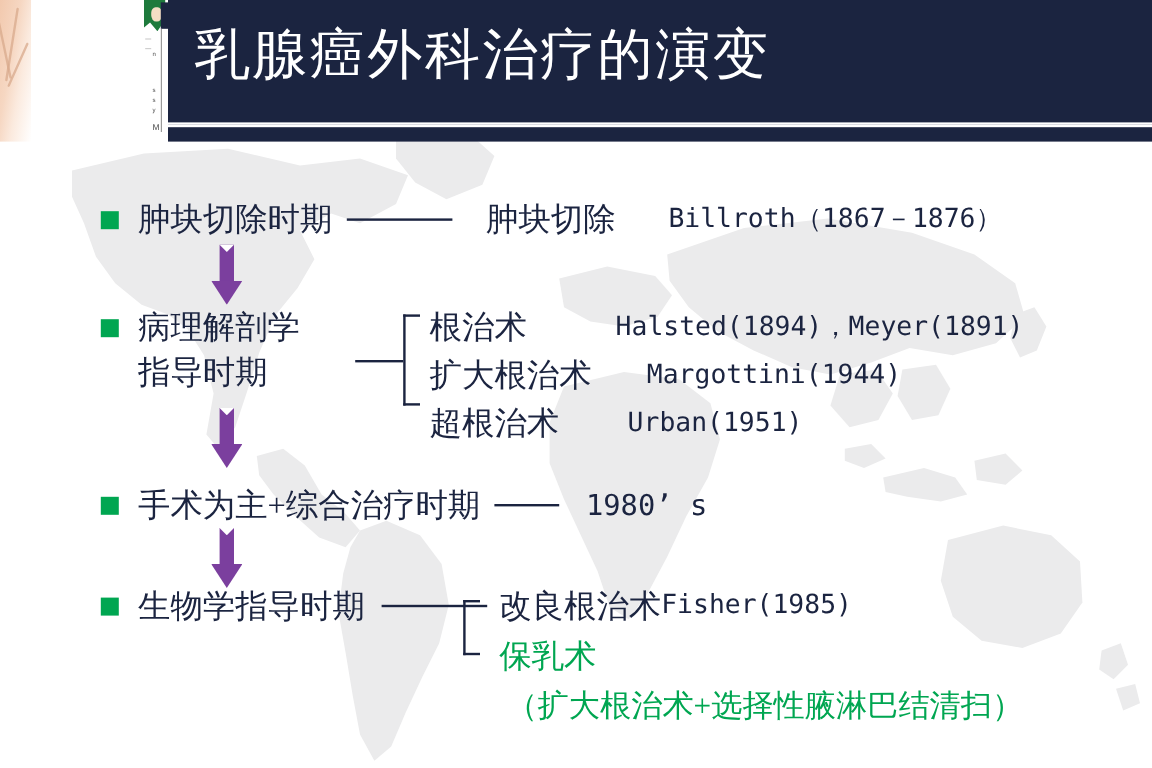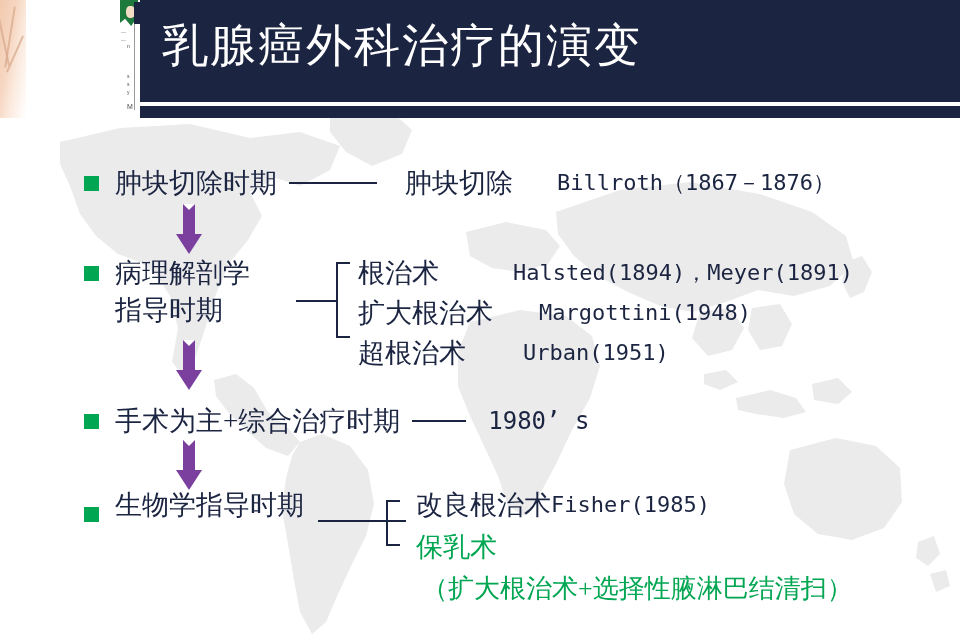--- a/index.html
+++ b/index.html
@@ -171,21 +171,21 @@
       <div class="horz" style="left:40px;top:4px;width:14px;"></div>
       <div class="horz" style="left:40px;top:78px;width:14px;"></div>
     </div>
 
     <div class="row" style="left:358px;top:138px;">
       <span class="cn">根治术</span>
       <span class="lat" style="margin-left:74px">Halsted(1894)，Meyer(1891)</span>
     </div>
     <div class="row" style="left:358px;top:178px;">
       <span class="cn">扩大根治术</span>
-      <span class="lat" style="margin-left:46px">Margottini(1948)</span>
+      <span class="lat" style="margin-left:46px">Margottini(1944)</span>
     </div>
     <div class="row" style="left:358px;top:218px;">
       <span class="cn">超根治术</span>
       <span class="lat" style="margin-left:57px">Urban(1951)</span>
     </div>
 
     <div class="arrow" style="left:176px;top:222px;">
       <div class="shaft"></div>
         <div class="notch"></div>
         <div class="head"></div>
@@ -197,21 +197,21 @@
       <span class="dash" style="width:54px;margin:0 12px 0 12px;"></span>
       <span class="lat" style="margin-left:10px;font-size:24px;">1980’ s</span>
     </div>
 
     <div class="arrow" style="left:176px;top:322px;">
       <div class="shaft"></div>
         <div class="notch"></div>
         <div class="head"></div>
     </div>
 
-    <div class="row" style="left:84px;top:370px;align-items:flex-end;">
+    <div class="row" style="left:84px;top:370px;">
       <span class="bullet"></span>
       <span class="cn">生物学指导时期</span>
       <span class="dash" style="width:88px;margin:0 0 0 14px;"></span>
     </div>
 
     <div class="brk" style="left:386px;top:372px;width:30px;height:58px;">
       <div class="vert" style="left:0px;top:10px;height:46px;"></div>
       <div class="horz" style="left:0px;top:10px;width:14px;"></div>
       <div class="horz" style="left:0px;top:54px;width:14px;"></div>
     </div>

